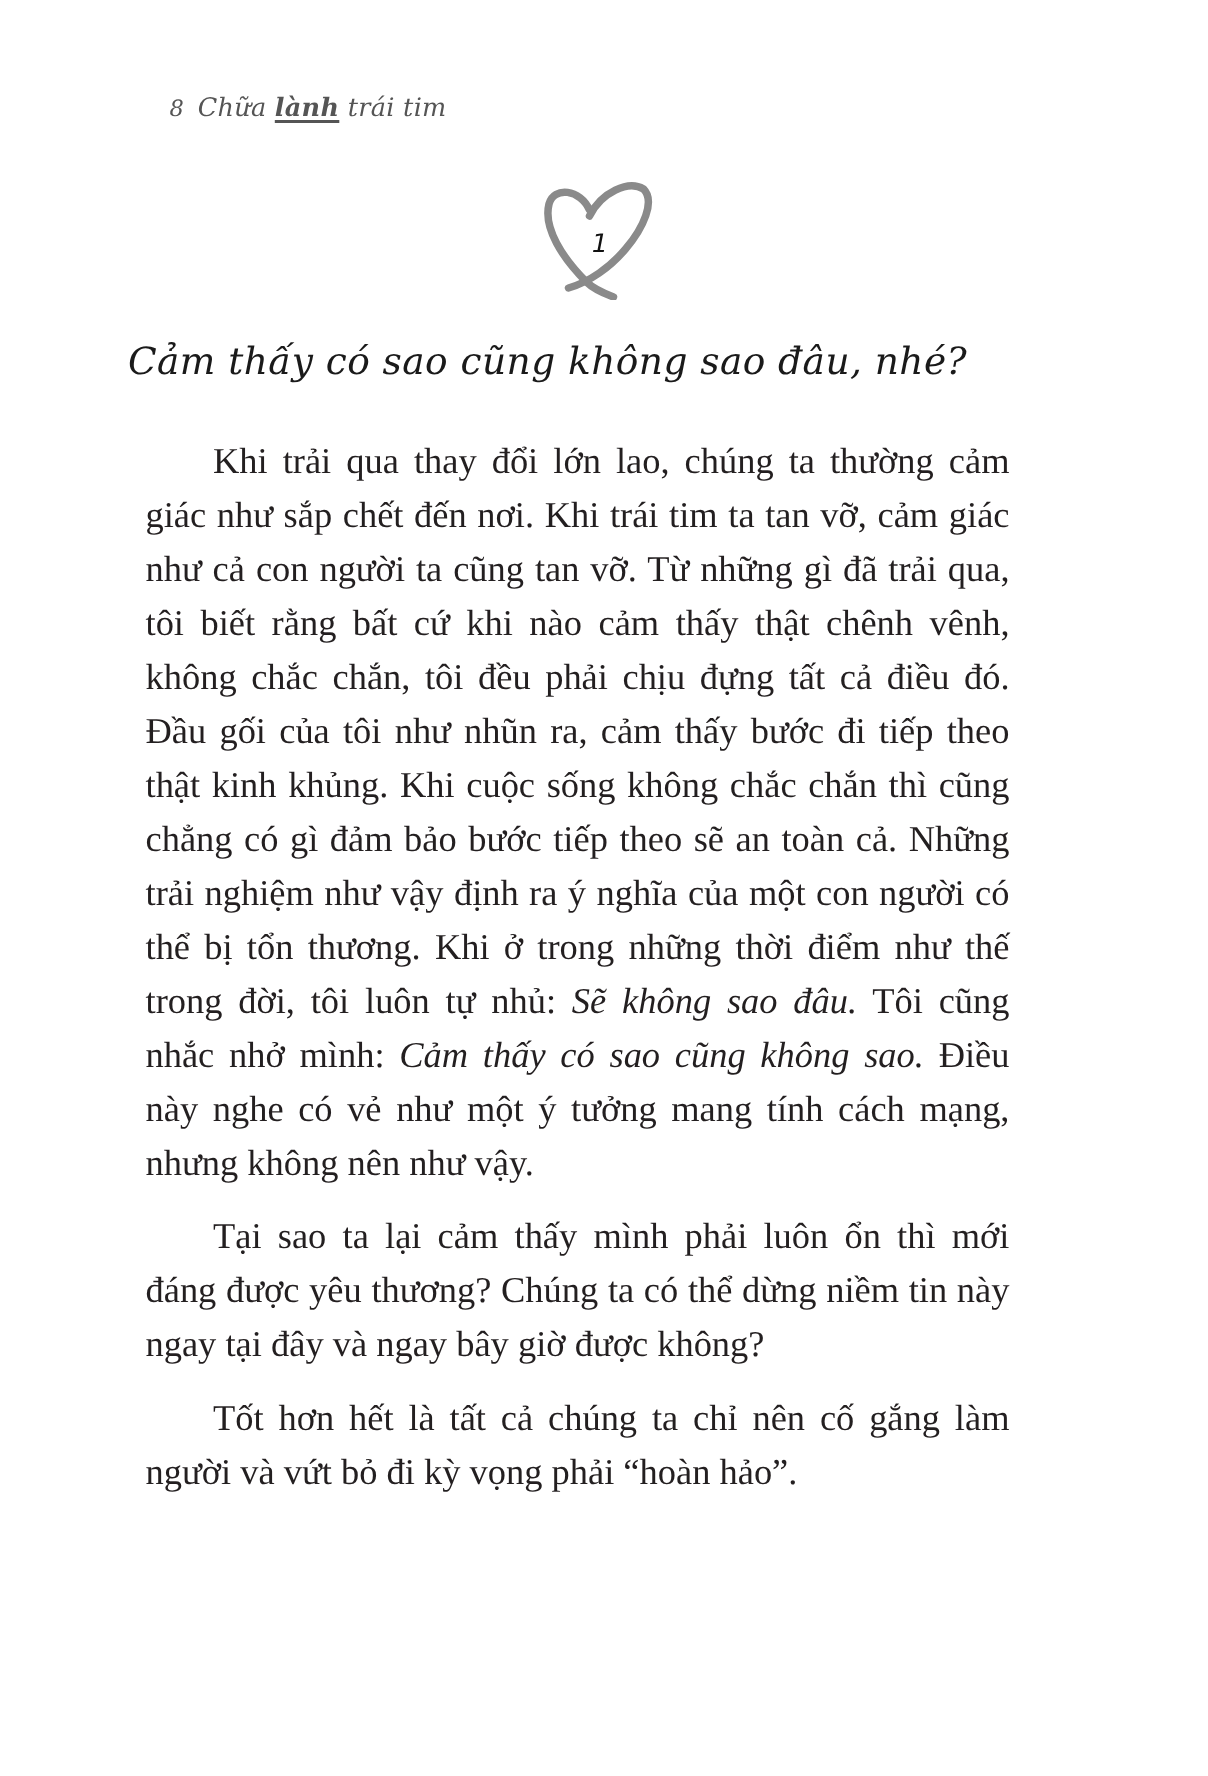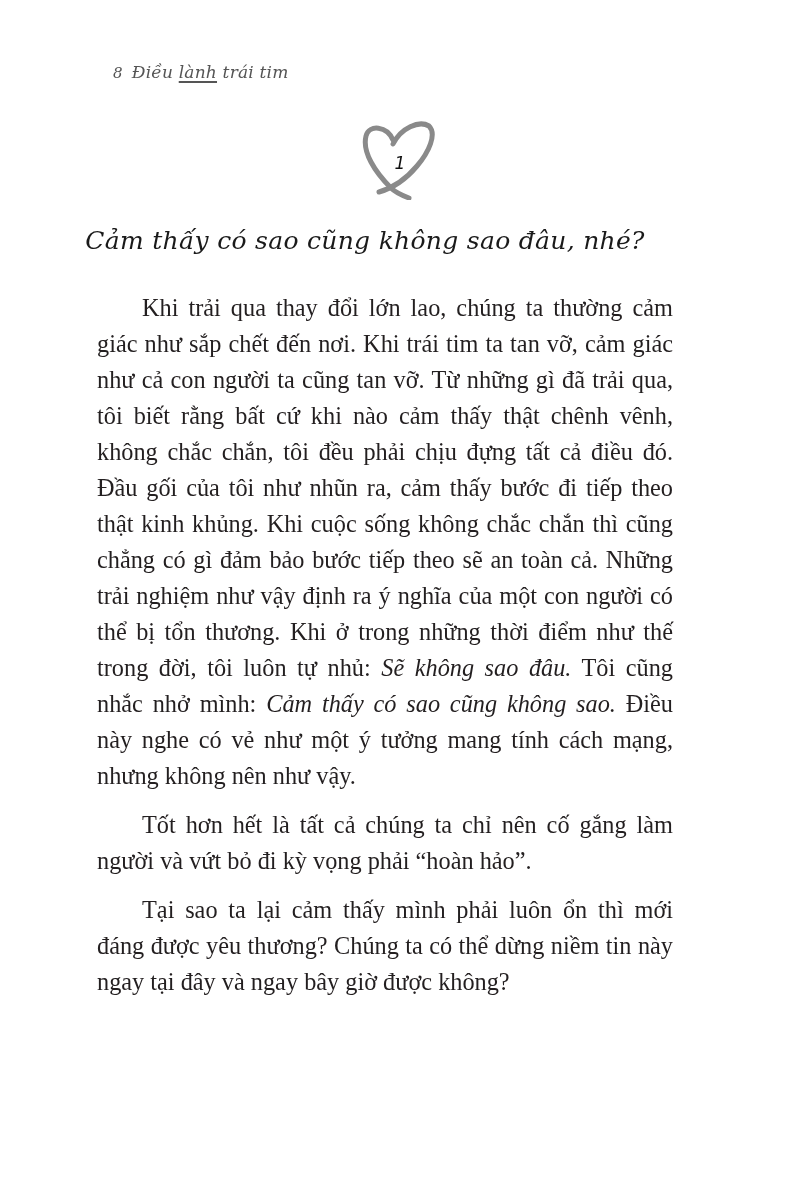--- a/index.html
+++ b/index.html
@@ -27,20 +27,21 @@
       white-space: nowrap;
     }
     .running-header .page-num {
       margin-right: 9px;
       font-size: 15px;
     }
     .running-header .underlined {
       text-decoration: underline;
       text-decoration-thickness: 2px;
       text-underline-offset: 3px;
+      font-weight: bold;
     }
     .chapter-heart {
       position: absolute;
       left: 357px;
       top: 120px;
       width: 84px;
       height: 80px;
     }
     .chapter-number {
       position: absolute;
@@ -81,28 +82,28 @@
       text-indent: 45px;
     }
     .body-text em {
       font-style: italic;
     }
   </style>
 </head>
 <body>
 
 <div class="running-header">
-  <span class="page-num">8</span><span>Điều </span><span class="underlined">lành</span><span> trái tim</span>
+  <span class="page-num">8</span><span>Chữa </span><span class="underlined">lành</span><span> trái tim</span>
 </div>
 
 <svg class="chapter-heart" viewBox="0 0 84 80" xmlns="http://www.w3.org/2000/svg">
   <path d="M36 20 C 30 6, 12 4, 9 16 C 5 32, 18 52, 34 68 C 38 72, 44 75, 52 78" fill="none" stroke="#8a8a8a" stroke-width="5" stroke-linecap="round"></path>
   <path d="M36 24 C 44 8, 62 0, 72 6 C 80 14, 72 32, 60 46 C 50 58, 36 68, 22 72" fill="none" stroke="#8a8a8a" stroke-width="5" stroke-linecap="round"></path>
 </svg>
 <div class="chapter-number">1</div>
 
 <div class="chapter-title">Cảm thấy có sao cũng không sao đâu, nhé?</div>
 
 <div class="body-text">
   <p><span>Khi trải qua thay đổi lớn lao, chúng ta thường cảm giác như sắp chết đến nơi. Khi trái tim ta tan vỡ, cảm giác như cả con người ta cũng tan vỡ. Từ những gì đã trải qua, tôi biết rằng bất cứ khi nào cảm thấy thật chênh vênh, không chắc chắn, tôi đều phải chịu đựng tất cả điều đó. Đầu gối của tôi như nhũn ra, cảm thấy bước đi tiếp theo thật kinh khủng. Khi cuộc sống không chắc chắn thì cũng chẳng có gì đảm bảo bước tiếp theo sẽ an toàn cả. Những trải nghiệm như vậy định ra ý nghĩa của một con người có thể bị tổn thương. Khi ở trong những thời điểm như thế trong đời, tôi luôn tự nhủ: </span><em>Sẽ không sao đâu.</em><span> Tôi cũng nhắc nhở mình: </span><em>Cảm thấy có sao cũng không sao.</em><span> Điều này nghe có vẻ như một ý tưởng mang tính cách mạng, nhưng không nên như vậy.</span></p>
+  <p>Tại sao ta lại cảm thấy mình phải luôn ổn thì mới đáng được yêu thương? Chúng ta có thể dừng niềm tin này ngay tại đây và ngay bây giờ được không?</p>
   <p>Tốt hơn hết là tất cả chúng ta chỉ nên cố gắng làm người và vứt bỏ đi kỳ vọng phải “hoàn hảo”.</p>
-  <p>Tại sao ta lại cảm thấy mình phải luôn ổn thì mới đáng được yêu thương? Chúng ta có thể dừng niềm tin này ngay tại đây và ngay bây giờ được không?</p>
 </div>
 
 </body></html>

